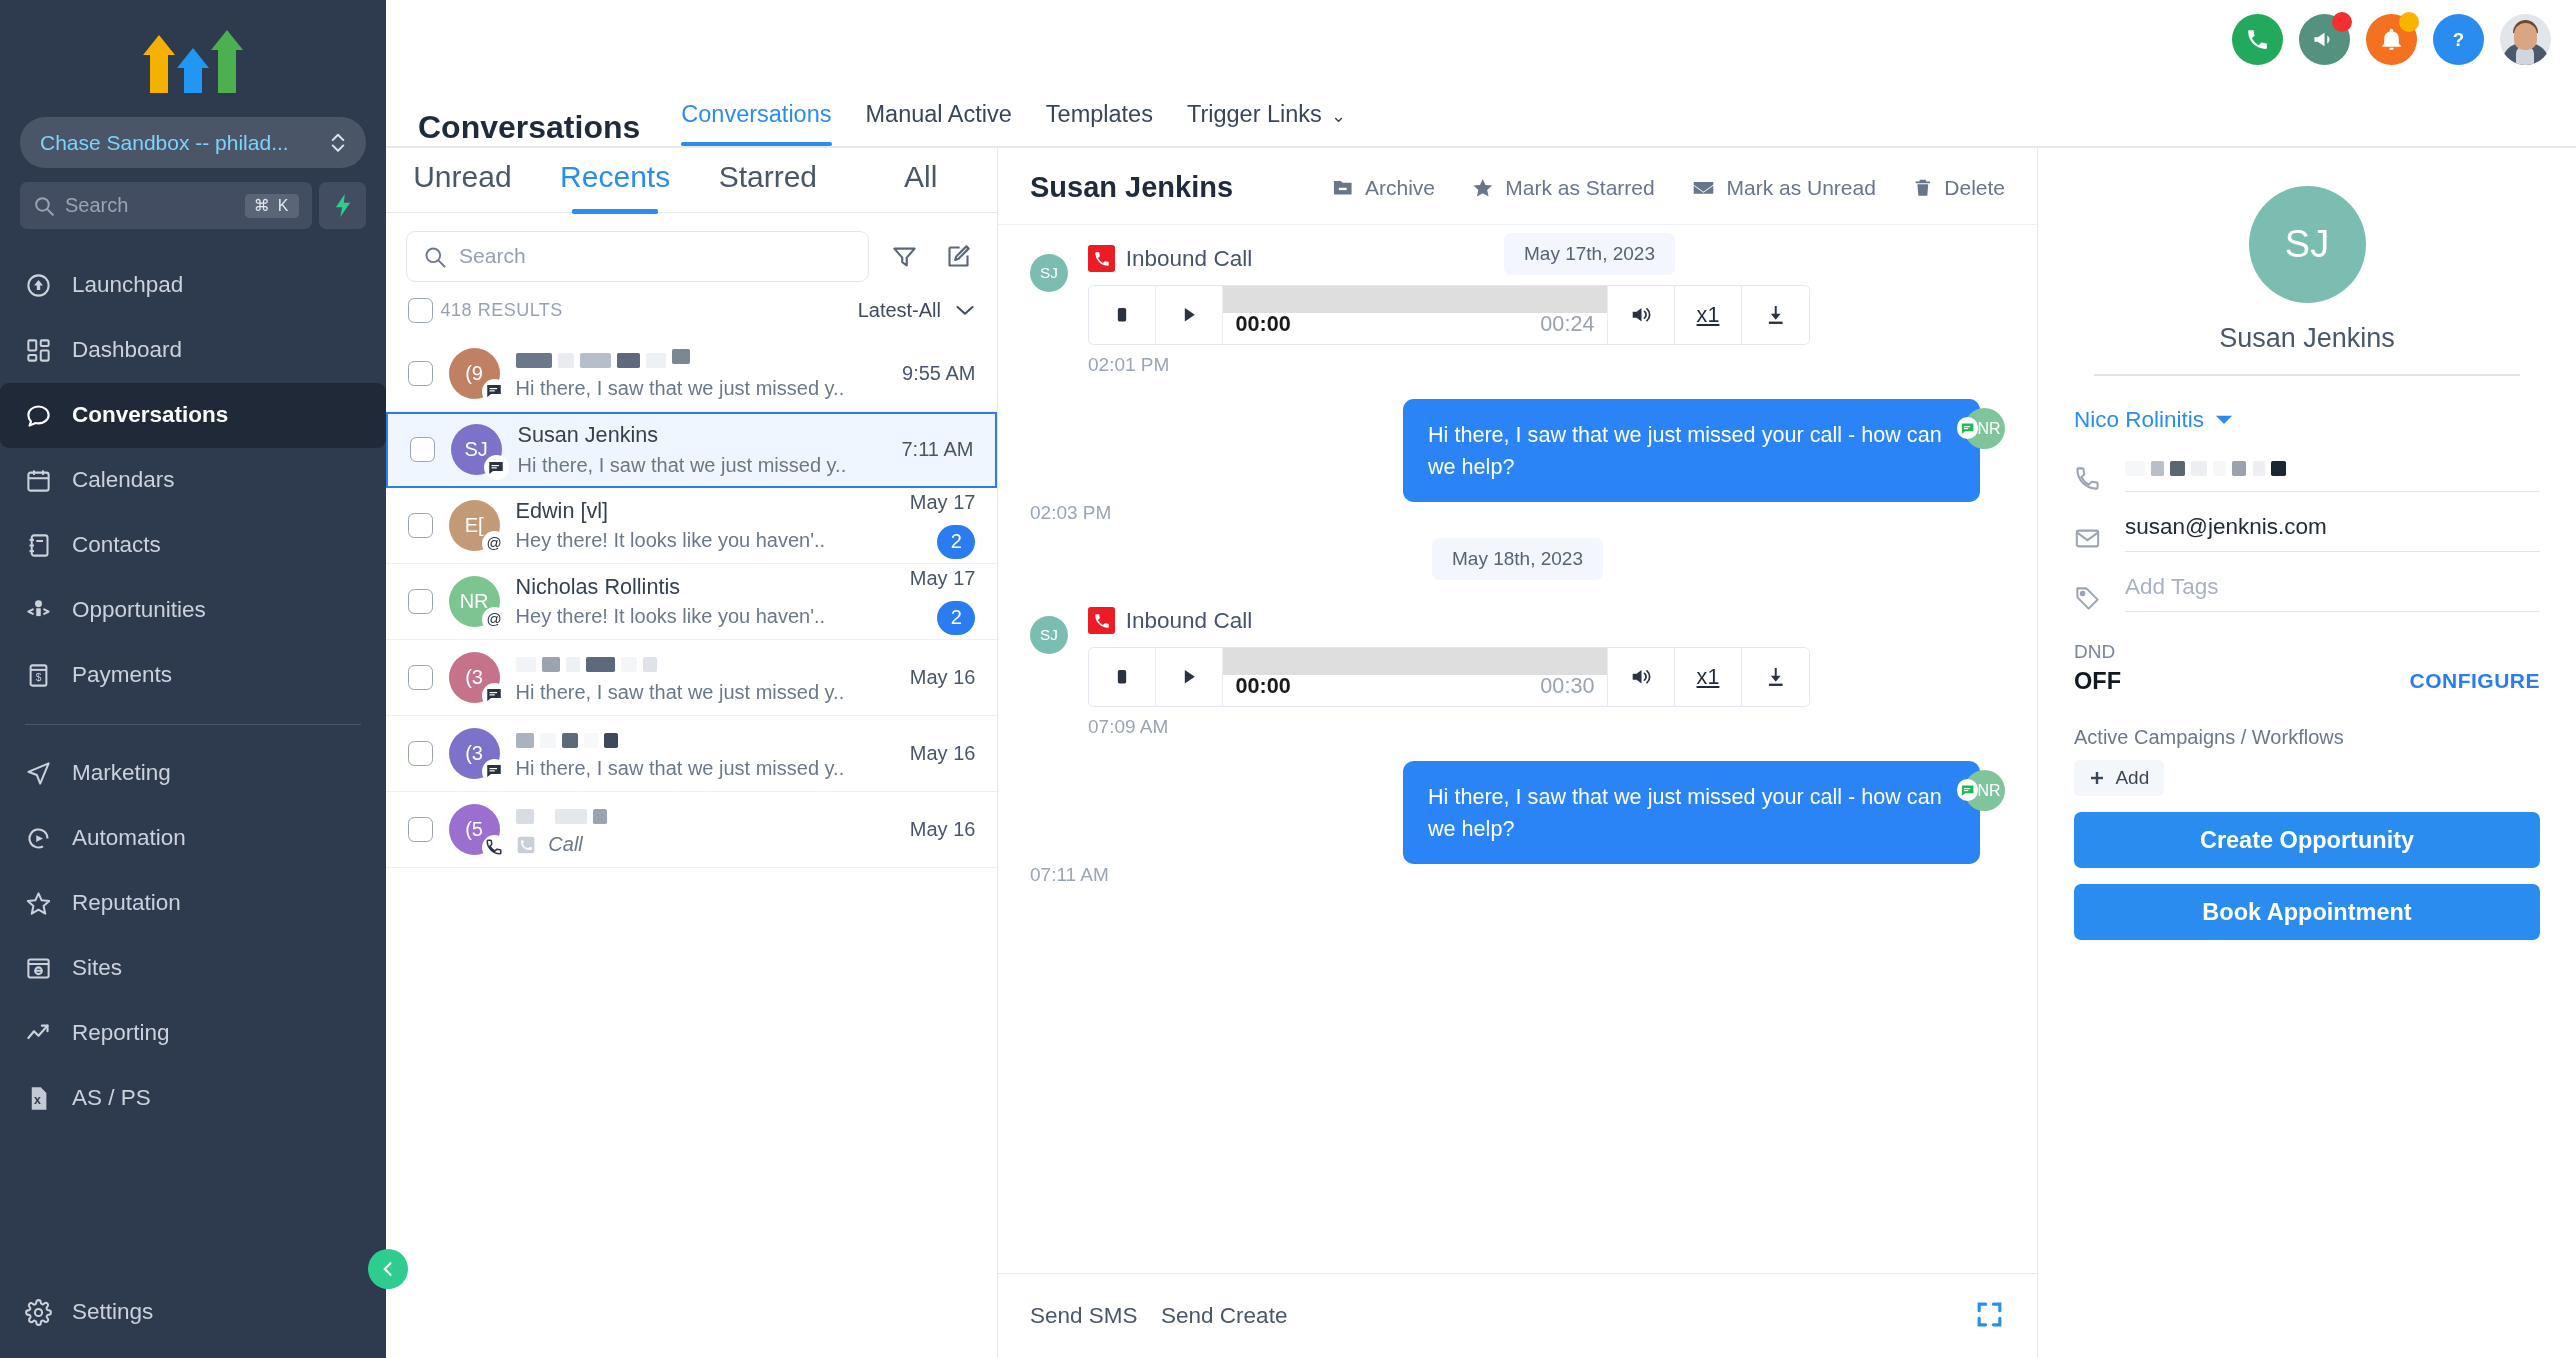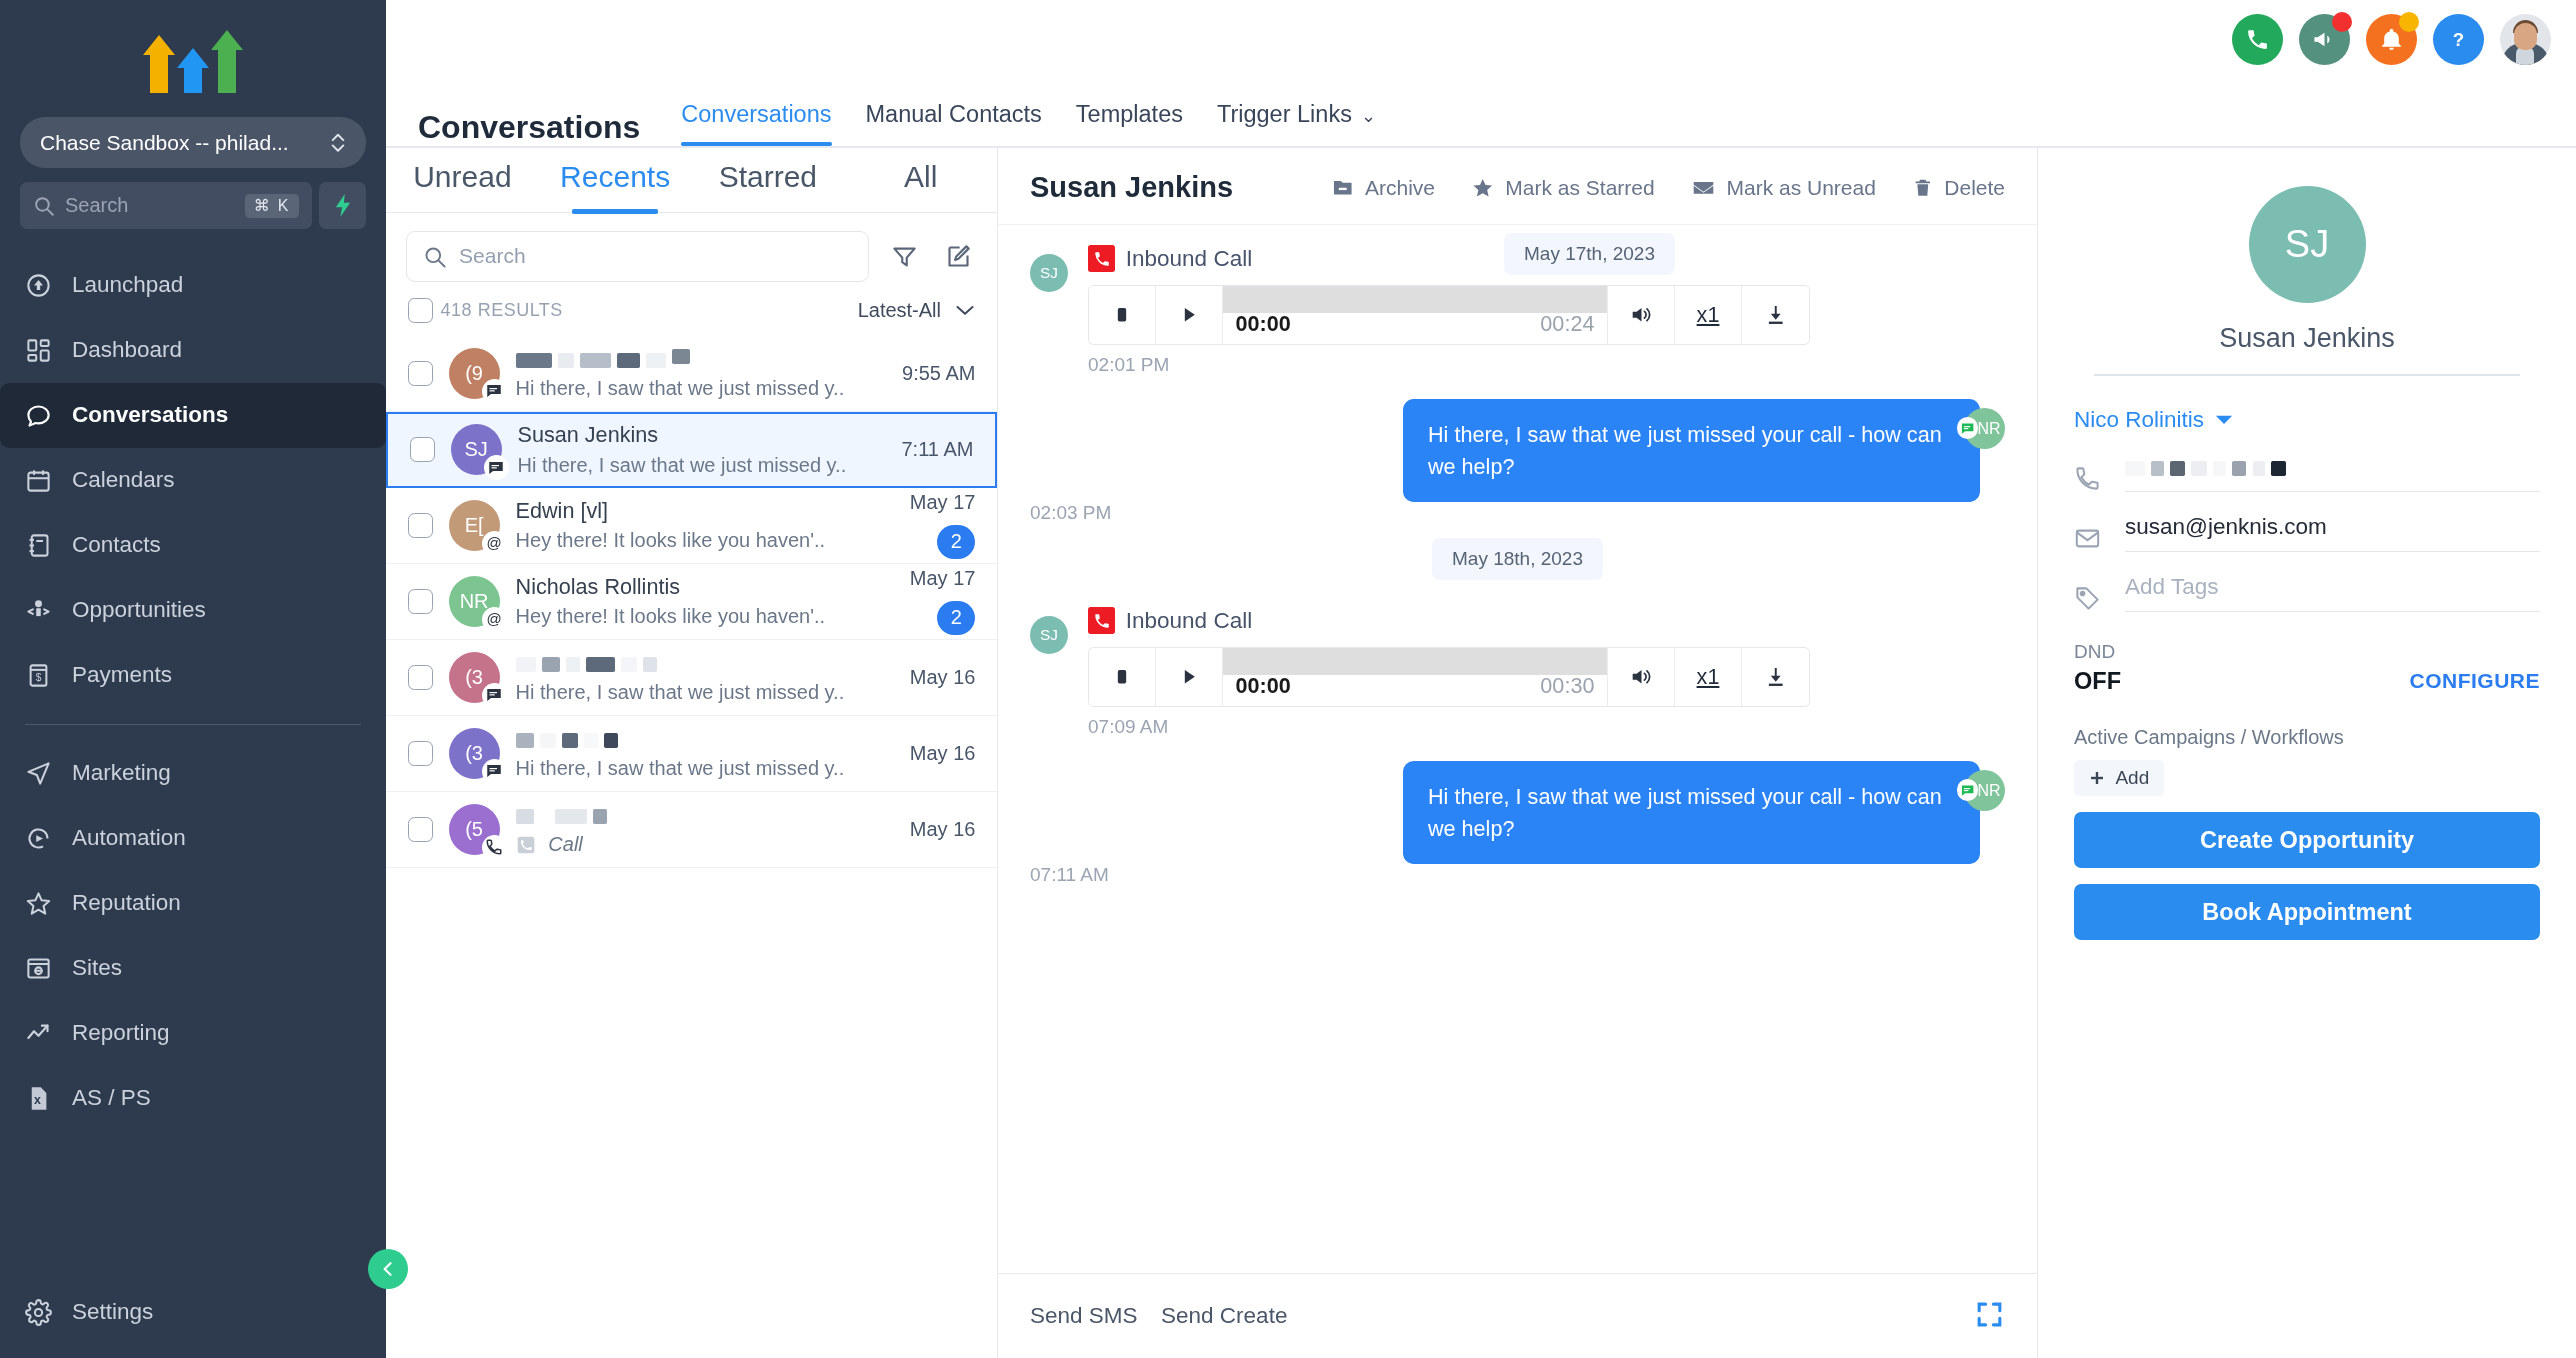--- a/index.html
+++ b/index.html
@@ -26,21 +26,21 @@
   }
   .a-yellow .head { border-bottom: 20px solid #f5b100; }
   .a-yellow .shaft { height: 38px; background: #f5b100; }
   .a-blue .head { border-bottom: 20px solid #2196f3; }
   .a-blue .shaft { height: 25px; background: #2196f3; }
   .a-green .head { border-bottom: 20px solid #4caf50; }
   .a-green .shaft { height: 43px; background: #4caf50; }
 
   .workspace-select {
     margin: 0 20px 14.4px; height: 51px; background: #4b5568; border-radius: 25px;
-    display: flex; align-items: center; padding: 14px 20px; color: #ffffff;
+    display: flex; align-items: center; padding: 14px 20px; color: #7dd3fc;
     font-size: 21px; justify-content: space-between; cursor: pointer;
   }
   .ws-chevrons { display: flex; flex-direction: column; gap: 2.7px; color: #dfe3ea; }
 
   .search-row { margin: 0 20px 23.5px; display: flex; gap: 7.2px; }
   .side-search {
     flex: 1; height: 47px; background: #424d61; border-radius: 7.2px;
     display: flex; align-items: center; padding: 0 12.6px; gap: 10.8px; cursor: text;
   }
   .side-search .ph { color: #9aa4b4; font-size: 20px; flex: 1; }
@@ -426,21 +426,21 @@
           <span class="face-shirt"></span>
           <span class="face-hair"></span>
           <span class="face-head"></span>
       </div>
     </div>
 
     <div class="page-head">
       <div class="page-title">Conversations</div>
       <div class="tabs">
         <div class="tab active"><span>Conversations</span></div>
-        <div class="tab"><span>Manual Contacts</span></div>
+        <div class="tab"><span>Manual Active</span></div>
         <div class="tab"><span>Templates</span></div>
         <div class="tab"><span>Trigger Links</span><span class="chev">⌄</span></div>
       </div>
     </div>
     <div class="head-divider"></div>
 
     <div class="body-row">
 
       <section class="list-col">
         <div class="list-tabs">

